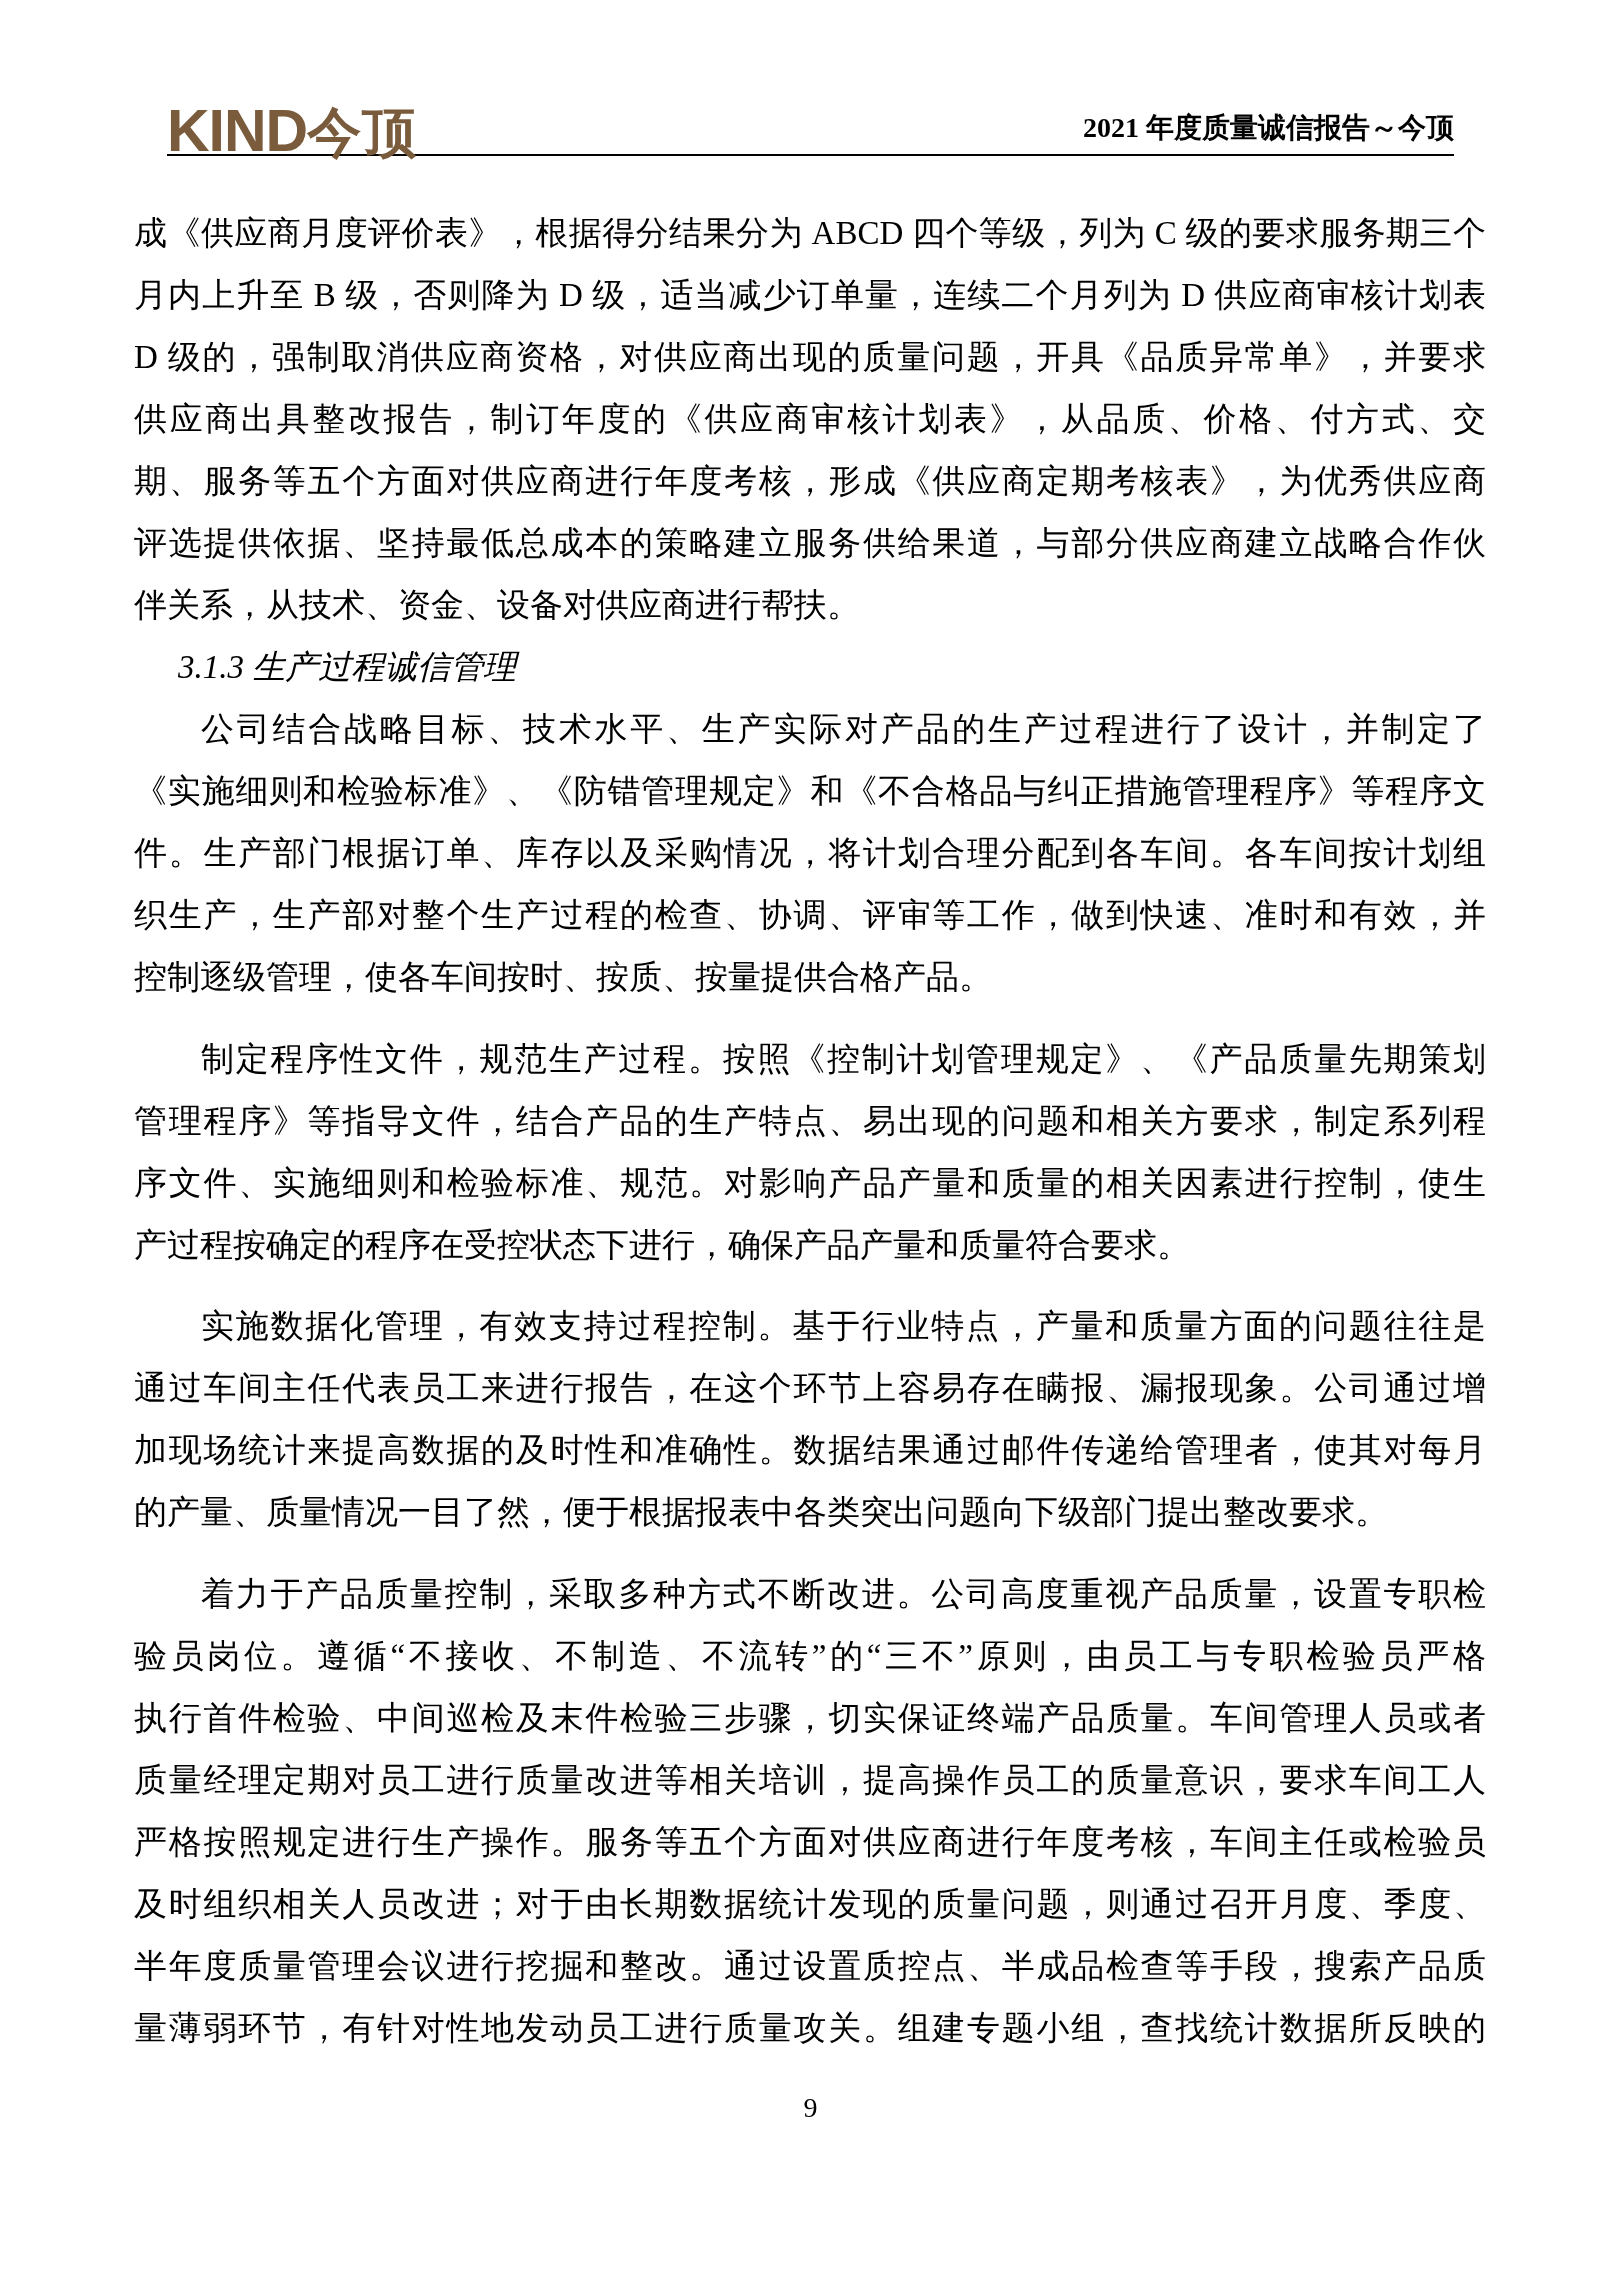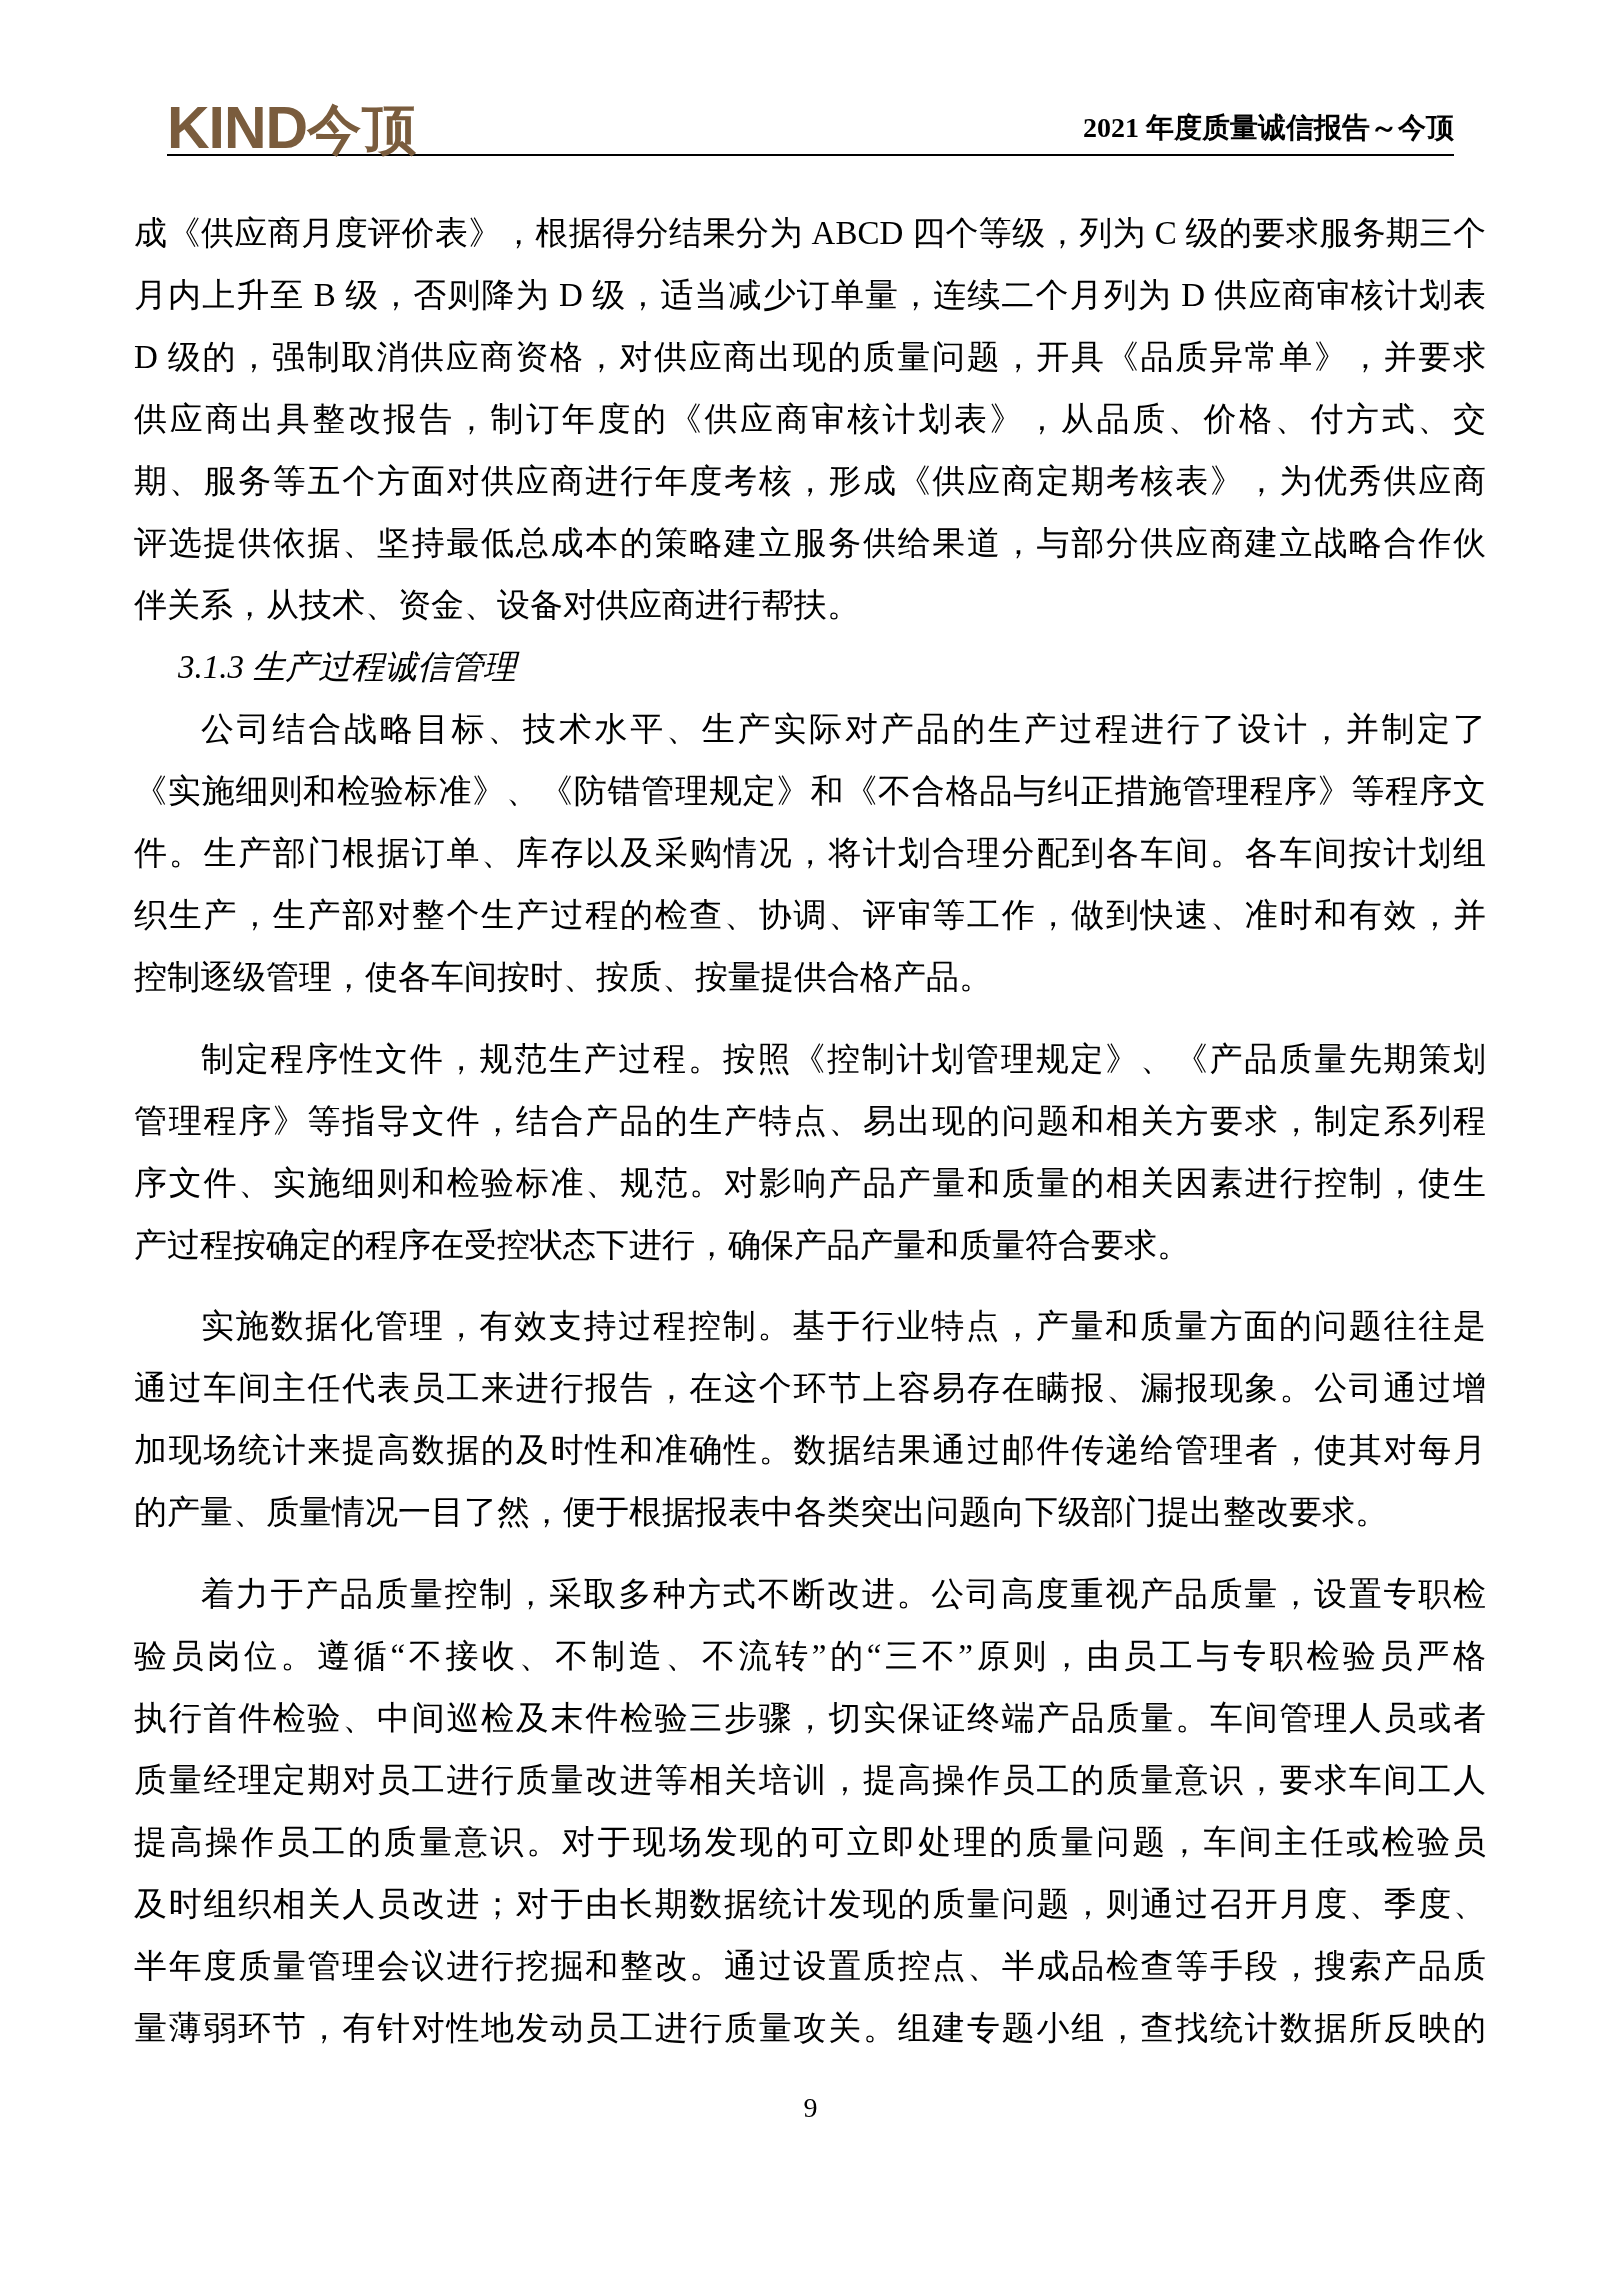--- a/index.html
+++ b/index.html
@@ -36,21 +36,20 @@
     margin-bottom: -6.9px;
     letter-spacing: 1px;
     white-space: nowrap;
   }
   .logo-latin {
     font-size: 59px;
     letter-spacing: -1px;
   }
   .logo-cjk {
     font-size: 54px;
-    font-family: Liberation Mono, monospace;
   }
   .header-title {
     font-size: 28px;
     font-weight: 700;
     margin-bottom: 7px;
     white-space: nowrap;
   }
   
   .content {
     position: absolute;
@@ -126,21 +125,21 @@
         <div class="line fill indent">实施数据化管理，有效支持过程控制。基于行业特点，产量和质量方面的问题往往是</div>
         <div class="line fill">通过车间主任代表员工来进行报告，在这个环节上容易存在瞒报、漏报现象。公司通过增</div>
         <div class="line fill">加现场统计来提高数据的及时性和准确性。数据结果通过邮件传递给管理者，使其对每月</div>
         <div class="line">的产量、质量情况一目了然，便于根据报表中各类突出问题向下级部门提出整改要求。</div>
       </div>
       <div class="para spaced">
         <div class="line fill indent">着力于产品质量控制，采取多种方式不断改进。公司高度重视产品质量，设置专职检</div>
         <div class="line fill">验员岗位。遵循“不接收、不制造、不流转”的“三不”原则，由员工与专职检验员严格</div>
         <div class="line fill">执行首件检验、中间巡检及末件检验三步骤，切实保证终端产品质量。车间管理人员或者</div>
         <div class="line fill">质量经理定期对员工进行质量改进等相关培训，提高操作员工的质量意识，要求车间工人</div>
-        <div class="line fill">提高操作员工的质量意识。对于现场发现的可立即处理的质量问题，车间主任或检验员</div>
+        <div class="line fill">严格按照规定进行生产操作。服务等五个方面对供应商进行年度考核，车间主任或检验员</div>
         <div class="line fill">及时组织相关人员改进；对于由长期数据统计发现的质量问题，则通过召开月度、季度、</div>
         <div class="line fill">半年度质量管理会议进行挖掘和整改。通过设置质控点、半成品检查等手段，搜索产品质</div>
         <div class="line fill">量薄弱环节，有针对性地发动员工进行质量攻关。组建专题小组，查找统计数据所反映的</div>
       </div>
     </main>
 
   <footer class="footer">
     <span class="page-num">9</span>
   </footer>
 

